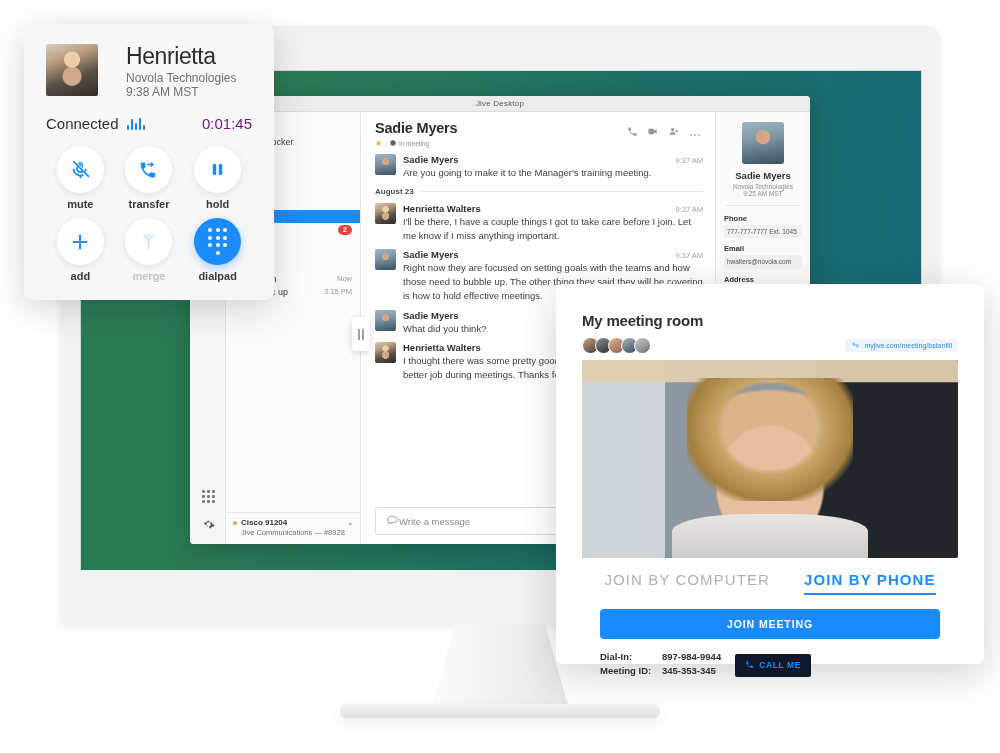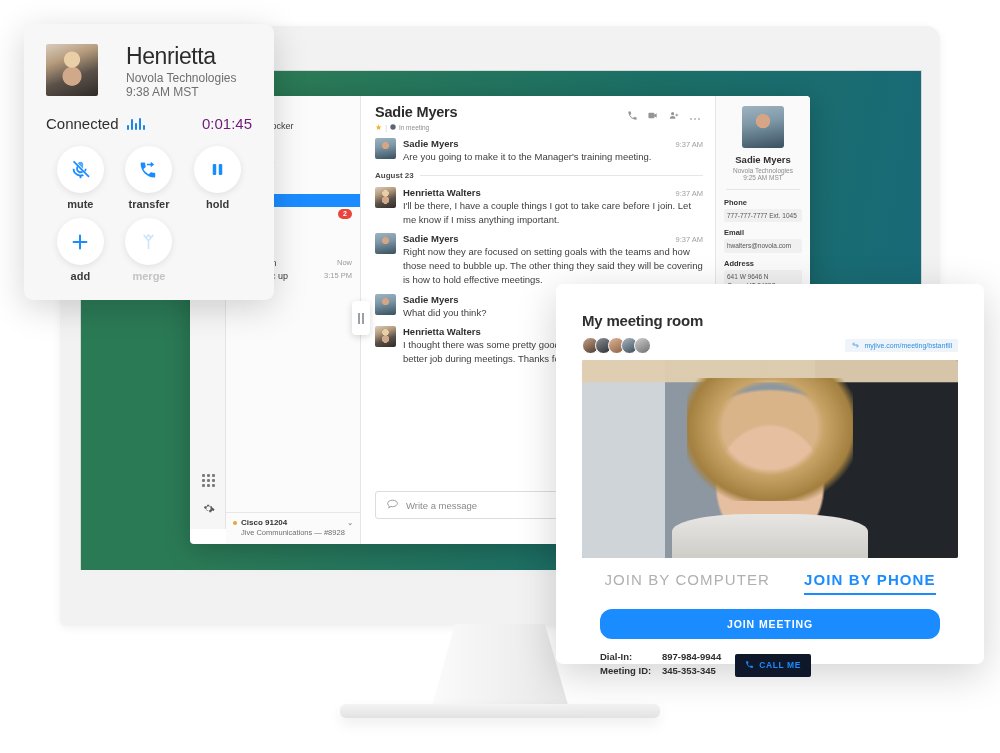--- a/index.html
+++ b/index.html
@@ -104,21 +104,21 @@
   .daysep .lbl{font-size:8px;font-weight:bold;color:#4b4b4b;white-space:nowrap;}
   .daysep .ln{flex:1;height:1px;background:#e6e6e6;}
 
   #jump{
     position:absolute;right:28px;bottom:62px;background:#1a86e8;color:#fff;
     font-size:8.5px;border-radius:3px;padding:6px 11px;white-space:nowrap;
     box-shadow:0 1px 4px rgba(0,0,0,.18);
   }
   #composer{padding:8px 12px 10px 14px;}
   #composer .box{border:1px solid #dcdcdc;border-radius:3px;height:26px;
-    display:flex;align-items:center;gap:7px;padding:0 10px;color:#8a8a8a;font-size:9.5px;}
+    display:flex;align-items:center;padding:0 10px;color:#8a8a8a;font-size:9.5px;}
 
   
   #card{
     width:95px;background:#fafafa;border-left:1px solid:#e6e6e6;
     border-left:1px solid #e6e6e6;padding:10px 8px;box-sizing:border-box;
     font-size:7px;color:#4a4a4a;
   }
   #card .ph{width:42px;height:42px;border-radius:3px;margin:0 auto 6px auto;
     background-size:cover;background-position:center;}
   #card .nm{font-size:9.5px;font-weight:bold;color:#2e2e2e;text-align:center;}
@@ -179,21 +179,21 @@
   #mr-avs{display:flex;}
   #mr-avs .a{width:15px;height:15px;border-radius:50%;border:1.5px solid #fff;
     margin-right:-4px;background-size:cover;background-position:center;}
   #mr-link{background:#eef4fa;color:#2f8fe0;font-size:7px;border-radius:2px;
     padding:3px 6px;display:flex;align-items:center;gap:4px;white-space:nowrap;}
   #mr-video{margin-top:6px;height:198px;border-radius:2px;overflow:hidden;position:relative;}
   #mr-tabs{display:flex;justify-content:center;gap:34px;margin-top:13px;}
   .mtab{font-size:15px;letter-spacing:1.1px;color:#b0b0b0;padding-bottom:5px;}
   .mtab.on{color:#1a8cff;font-weight:bold;border-bottom:2px solid #1a8cff;}
   #mr-join{margin:14px 18px 0 18px;background:#1a8cff;color:#fff;text-align:center;
-    font-size:10.5px;font-weight:bold;letter-spacing:.9px;padding:9px 0;border-radius:12px;}
+    font-size:10.5px;font-weight:bold;letter-spacing:.9px;padding:9px 0;border-radius:4px;}
   #mr-info{display:flex;align-items:center;margin-top:12px;padding:0 18px;}
   #mr-info .kv{font-size:9.5px;color:#333;}
   #mr-info .kv .r{display:flex;margin-bottom:3px;}
   #mr-info .kv .k{width:62px;font-weight:bold;color:#2f2f2f;}
   #mr-info .kv .v{font-weight:bold;color:#2f2f2f;}
   #mr-callme{margin-left:14px;background:#0f172a;color:#1a8cff;font-size:8.5px;
     font-weight:bold;letter-spacing:.6px;padding:6px 10px;border-radius:2px;
     display:flex;align-items:center;gap:5px;}
 
   
@@ -233,20 +233,23 @@
 <body>
 
 <div class="abs" id="monitor"></div>
 <div class="abs" id="monitor-screen"></div>
 <div class="abs" id="monitor-chin"></div>
 <div class="abs" id="monitor-neck"></div>
 <div class="abs" id="monitor-base"></div>
 
 <div class="abs" id="app-window">
 
+  <div id="app-titlebar">
+    <span class="t">Jive Desktop</span>
+  </div>
 
   <div id="app-body">
 
     <div id="rail">
       <span class="rail-ic">
         <svg width="13" height="13" viewBox="0 0 24 24" fill="none" stroke="#7b7b7b" stroke-width="2">
           <circle cx="12" cy="12" r="9"></circle>
             <path d="M12 7v5l3 2"></path>
         </svg>
       </span>
@@ -528,20 +531,39 @@
         <svg width="21" height="21" viewBox="0 0 24 24" fill="none" stroke="#cfe5f9" stroke-width="1.8" stroke-linecap="round" stroke-linejoin="round">
           <path d="M12 20V11"></path>
             <path d="M12 11L7 5"></path>
             <path d="M12 11l5-6"></path>
             <path d="M12 4.5l-2.4 2.6M12 4.5l2.4 2.6"></path>
         </svg>
       </span>
       <span class="lab">merge</span>
     </div>
 
+    <div class="cbtn">
+      <span class="circ filled">
+        <span class="dialgrid">
+            <i></i>
+            <i></i>
+            <i></i>
+            <i></i>
+            <i></i>
+            <i></i>
+            <i></i>
+            <i></i>
+            <i></i>
+            <i style="visibility:hidden"></i>
+            <i></i>
+            <i style="visibility:hidden"></i>
+          </span>
+      </span>
+      <span class="lab">dialpad</span>
+    </div>
   </div>
 </div>
 
 <div class="abs" id="meeting">
   <div id="mr-title">My meeting room</div>
 
   <div id="mr-row">
     <div id="mr-avs">
       <span class="a ph-a1"></span>
       <span class="a ph-a2"></span>

